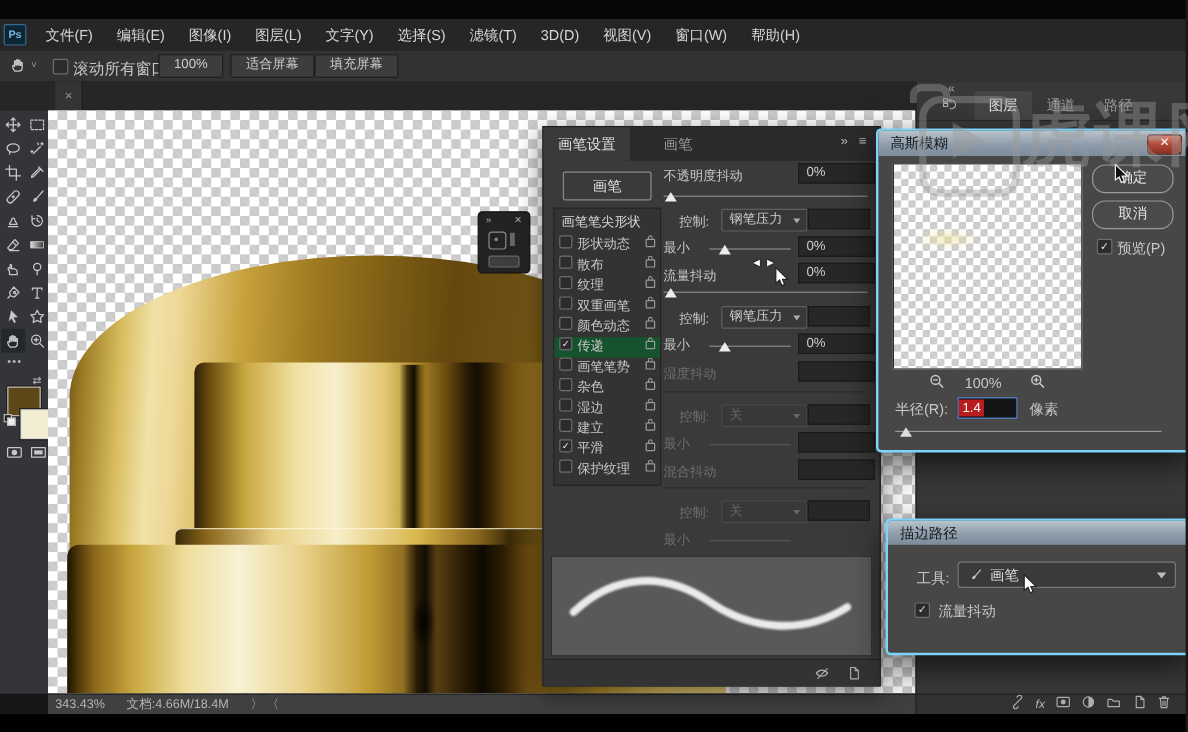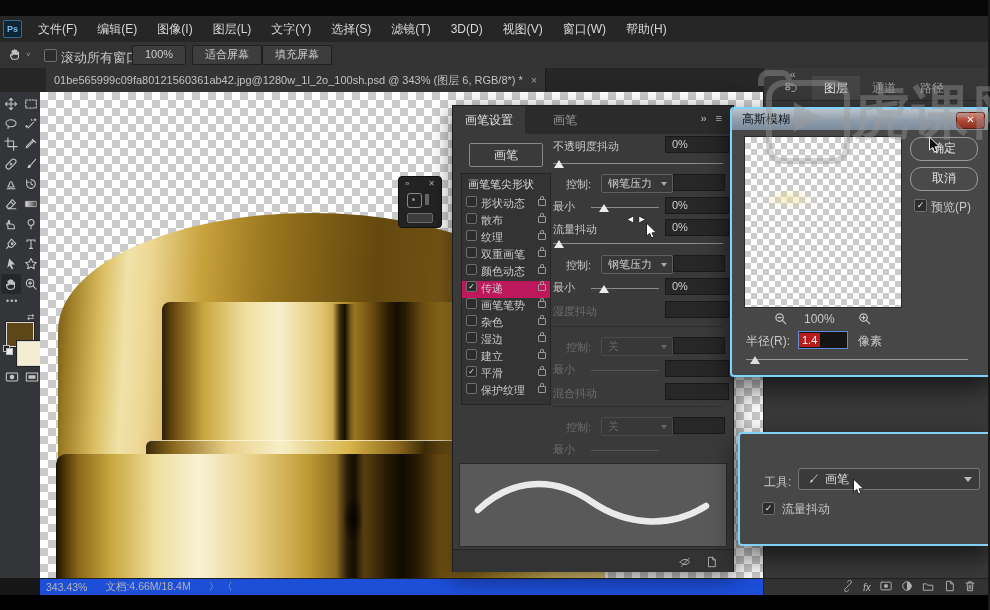--- a/index.html
+++ b/index.html
@@ -58,21 +58,21 @@
   .gold-seam2{left:296px;top:362px;width:34px;height:124px;
     background:radial-gradient(ellipse 14px 34px at 50% 52%,rgba(5,3,0,.95),rgba(5,3,0,0) 70%),
                linear-gradient(90deg,rgba(30,20,2,0),rgba(25,16,2,.85) 35%,rgba(10,6,0,.9) 55%,rgba(80,56,12,.45) 82%,rgba(30,20,2,0))}
   #mini-panel{left:358px;top:84px;width:42px;height:50px;background:#232323;border:1px solid #101010;border-radius:4px}
   #mini-panel .hdr{position:absolute;left:0;top:2px;width:100%;display:flex;justify-content:space-between;padding:0 6px;box-sizing:border-box;color:#a8a8a8;font-size:8px}
   #mini-panel .ic{position:absolute;left:8px;top:16px;width:13px;height:13px;border:1.5px solid #8a8a8a;border-radius:3px}
   #mini-panel .ic::after{content:"";position:absolute;left:3.5px;top:3.5px;width:3px;height:3px;background:#8a8a8a;border-radius:50%}
   #mini-panel .bar{position:absolute;left:26px;top:17px;width:4px;height:11px;background:#666}
   #mini-panel .pill{position:absolute;left:8px;top:36px;width:24px;height:8px;background:#3e3e3e;border:1px solid #6a6a6a;border-radius:2px}
   
-  #statusbar{left:40px;top:578px;width:723px;height:17px;background:#1d4ed8;border-top:1px solid #222;
+  #statusbar{left:40px;top:578px;width:723px;height:17px;background:#404040;border-top:1px solid #222;
              display:flex;align-items:center;gap:18px;padding-left:6px;box-sizing:border-box;font-size:10.5px;color:#b4b4b4}
   #bottom-strip{left:0;top:595px;width:990px;height:15px;background:#000}
   
   #right-dock{left:763px;top:68px;width:227px;height:527px;background:#383838;border-left:1px solid #222}
   #dock-collapse{left:790px;top:69px;color:#a8a8a8;font-size:10px}
   #dock-icon{left:785px;top:80px}
   #dock-tabs{left:812px;top:76px;display:flex;height:24px}
   .dtab{font-size:12px;color:#9a9a9a;padding:4px 12px}
   .dtab.act{background:#454545;color:#e2e2e2;border-radius:2px 2px 0 0}
   #dock-content{left:764px;top:100px;width:226px;height:478px;background:#3a3a3a;border-top:1px solid #2a2a2a}
@@ -87,21 +87,21 @@
   #bp-tabbar{position:absolute;left:0;top:0;width:100%;height:28px;background:#2b2b2b}
   .bp-tab{position:absolute;top:0;height:28px;line-height:28px;font-size:12px;padding:0 12px}
   .bp-tab.act{background:#3a3a3a;color:#e0e0e0}
   .bp-tab.in{color:#9a9a9a}
   #bp-icons{position:absolute;right:8px;top:6px;color:#bbb;font-size:11px;letter-spacing:3px}
   #bp-brush-btn{position:absolute;left:16px;top:37px;width:72px;height:22px;border:1px solid #8a8a8a;border-radius:2px;
                 text-align:center;line-height:22px;font-size:12px;color:#e0e0e0}
   #brush-list{position:absolute;left:8px;top:67px;width:88px;height:230px;background:#333;border:1px solid #252525}
   .bp-head{font-size:11px;color:#d8d8d8;padding:3px 4px 4px 6px}
   .bp-row{height:17px;display:flex;align-items:flex-start;gap:4px;padding:0 4px;font-size:11px;color:#c8c8c8}
-  .bp-row.act{background:#be185d}
+  .bp-row.act{background:#14532d}
   .bp-row .cb{width:9px;height:9px;line-height:9px;font-size:8px;flex:none}
   .bp-row .bl{flex:1;white-space:nowrap;overflow:hidden}
   .lock{width:6px;height:5px;border:1px solid #999;border-radius:1px;position:relative;flex:none;margin-top:3px}
   .lock::before{content:"";position:absolute;left:1px;top:-4px;width:2px;height:3px;border:1px solid #999;border-bottom:none;border-radius:2px 2px 0 0}
   .lbl{font-size:11px;color:#c8c8c8;white-space:nowrap}
   .lbl.dis{color:#6e6e6e}
   .vbox{width:56px;height:15px;background:#272727;border:1px solid #1a1a1a;font-size:11px;line-height:15px;padding-left:6px;color:#ccc}
   .vbox.dis{color:#555}
   .dd{height:17px;background:#383838;border:1px solid #5f5f5f;border-radius:2px;font-size:11px;line-height:16px;
       color:#ccc;padding:0 16px 0 6px;white-space:nowrap}
@@ -179,21 +179,20 @@
   <span class="abs" style="left:26px;top:8px;color:#999;font-size:8px">˅</span>
   <span class="abs cb" style="left:44px;top:7px"></span>
   <span class="abs lbl" style="left:61px;top:7px;font-size:13px">滚动所有窗口</span>
   <span class="abs opt-btn" style="left:132px;top:3px">100%</span>
   <span class="abs opt-btn" style="left:192px;top:3px">适合屏幕</span>
   <span class="abs opt-btn" style="left:262px;top:3px">填充屏幕</span>
 </div>
 
 <div class="abs" id="tabbar"></div>
 <div class="abs" id="doc-tab">
-  <span class="t">01be565999c09fa80121560361ab42.jpg@1280w_1l_2o_100sh.psd @ 343% (图层 6, RGB/8*) *</span>
   <span class="x">×</span>
 </div>
 
 <div class="abs" id="toolbar"></div>
 <div class="abs" id="tools">
   <div class="tool">
       <svg class="ti" viewBox="0 0 16 16">
         <path d="M8 1.5v13M1.5 8h13M8 1.5l-2 2M8 1.5l2 2M8 14.5l-2-2M8 14.5l2-2M1.5 8l2-2M1.5 8l2 2M14.5 8l-2-2M14.5 8l-2 2"></path>
       </svg>
     </div>
@@ -547,20 +546,23 @@
   <div class="abs" id="gs-input">
     <span class="selval">1.4</span>
   </div>
   <span class="abs lbl" style="left:126px;top:224px;font-size:12px">像素</span>
   <div class="abs track" style="left:14px;top:250px;width:222px;background:#999">
       <i class="thumb" style="left:4px;border-bottom-color:#ddd"></i>
     </div>
 </div>
 
 <div class="abs dialog" id="sp-dialog">
+  <div class="dlg-title" style="height:20px;line-height:20px">
+    <span>描边路径</span>
+  </div>
   <span class="abs lbl" style="left:24px;top:40px;font-size:12px">工具:</span>
   <div class="abs" id="sp-dd">
     <svg class="ti" viewBox="0 0 16 16" style="width:12px;height:12px">
         <path d="M13.5 2.5L7.3 9.7"></path>
         <path class="fill" d="M7.6 9.4c.6.6.5 1.7-.2 2.4-.7.7-2 .9-3.4 1.1.3-1.4.5-2.7 1.2-3.4.7-.7 1.8-.7 2.4-.1z"></path>
       </svg>
     <span>画笔</span>
     <span class="car"></span>
   </div>
   <span class="abs cb on" style="left:22px;top:68px"></span>

